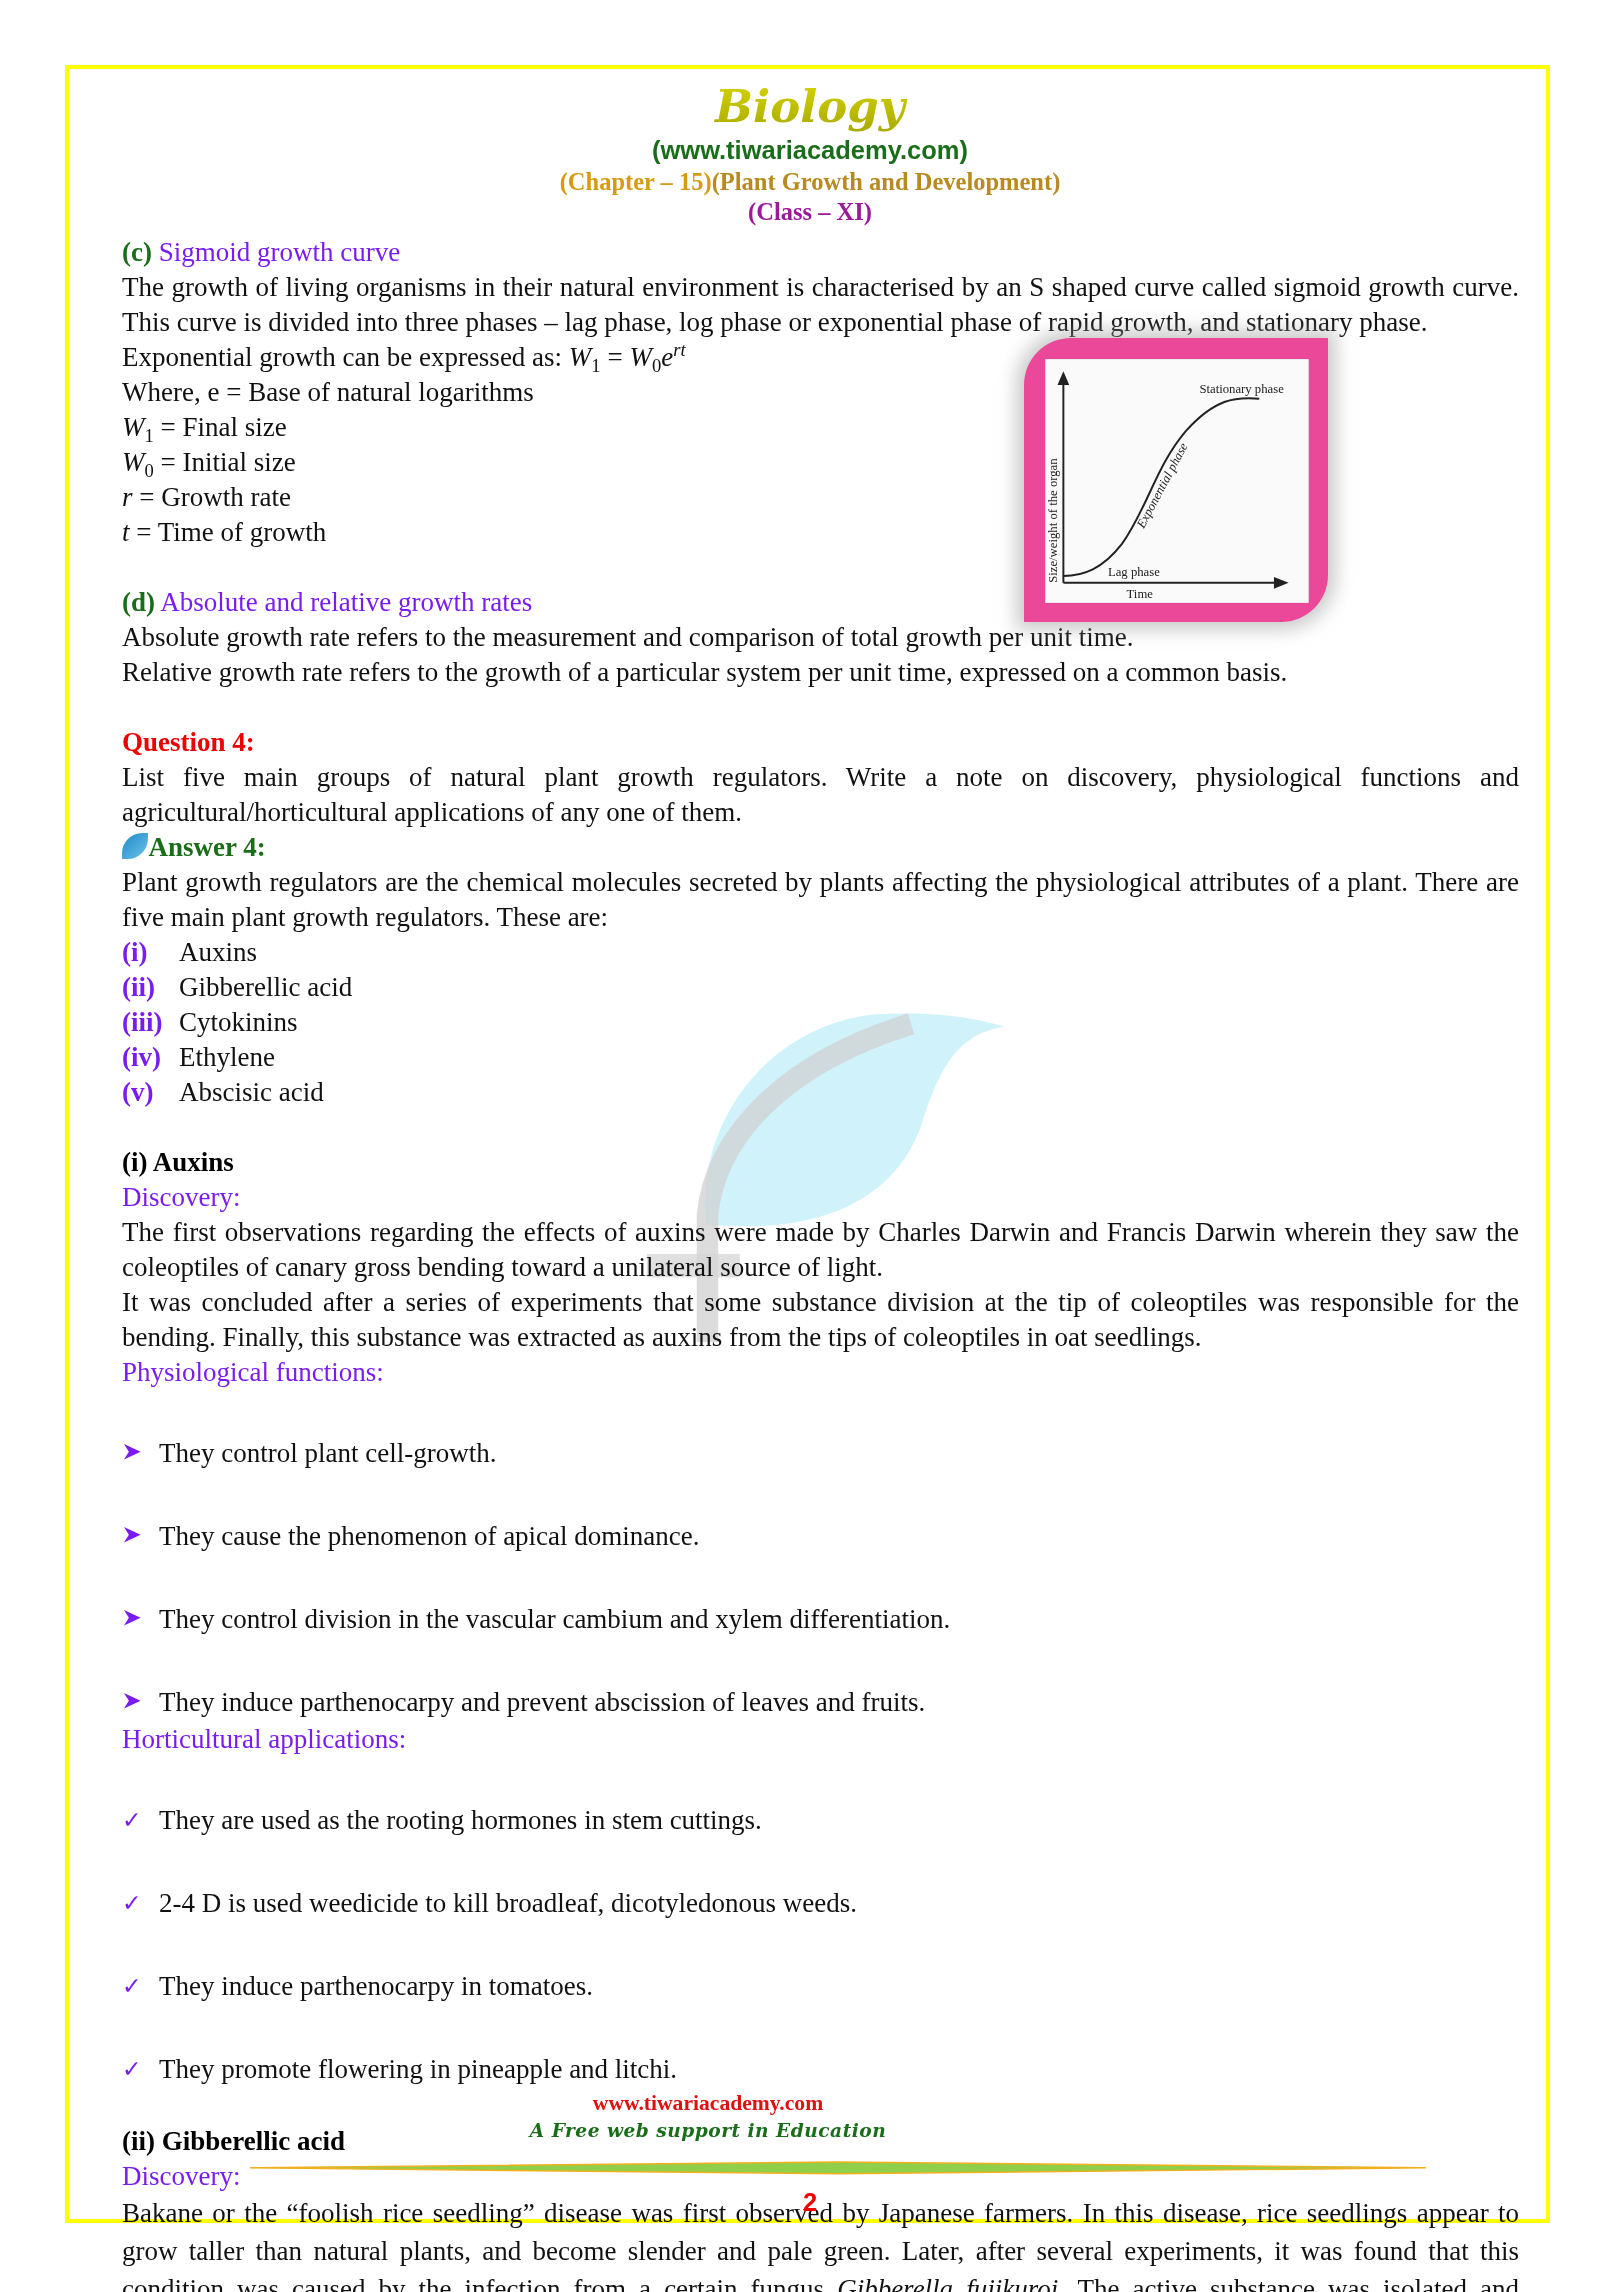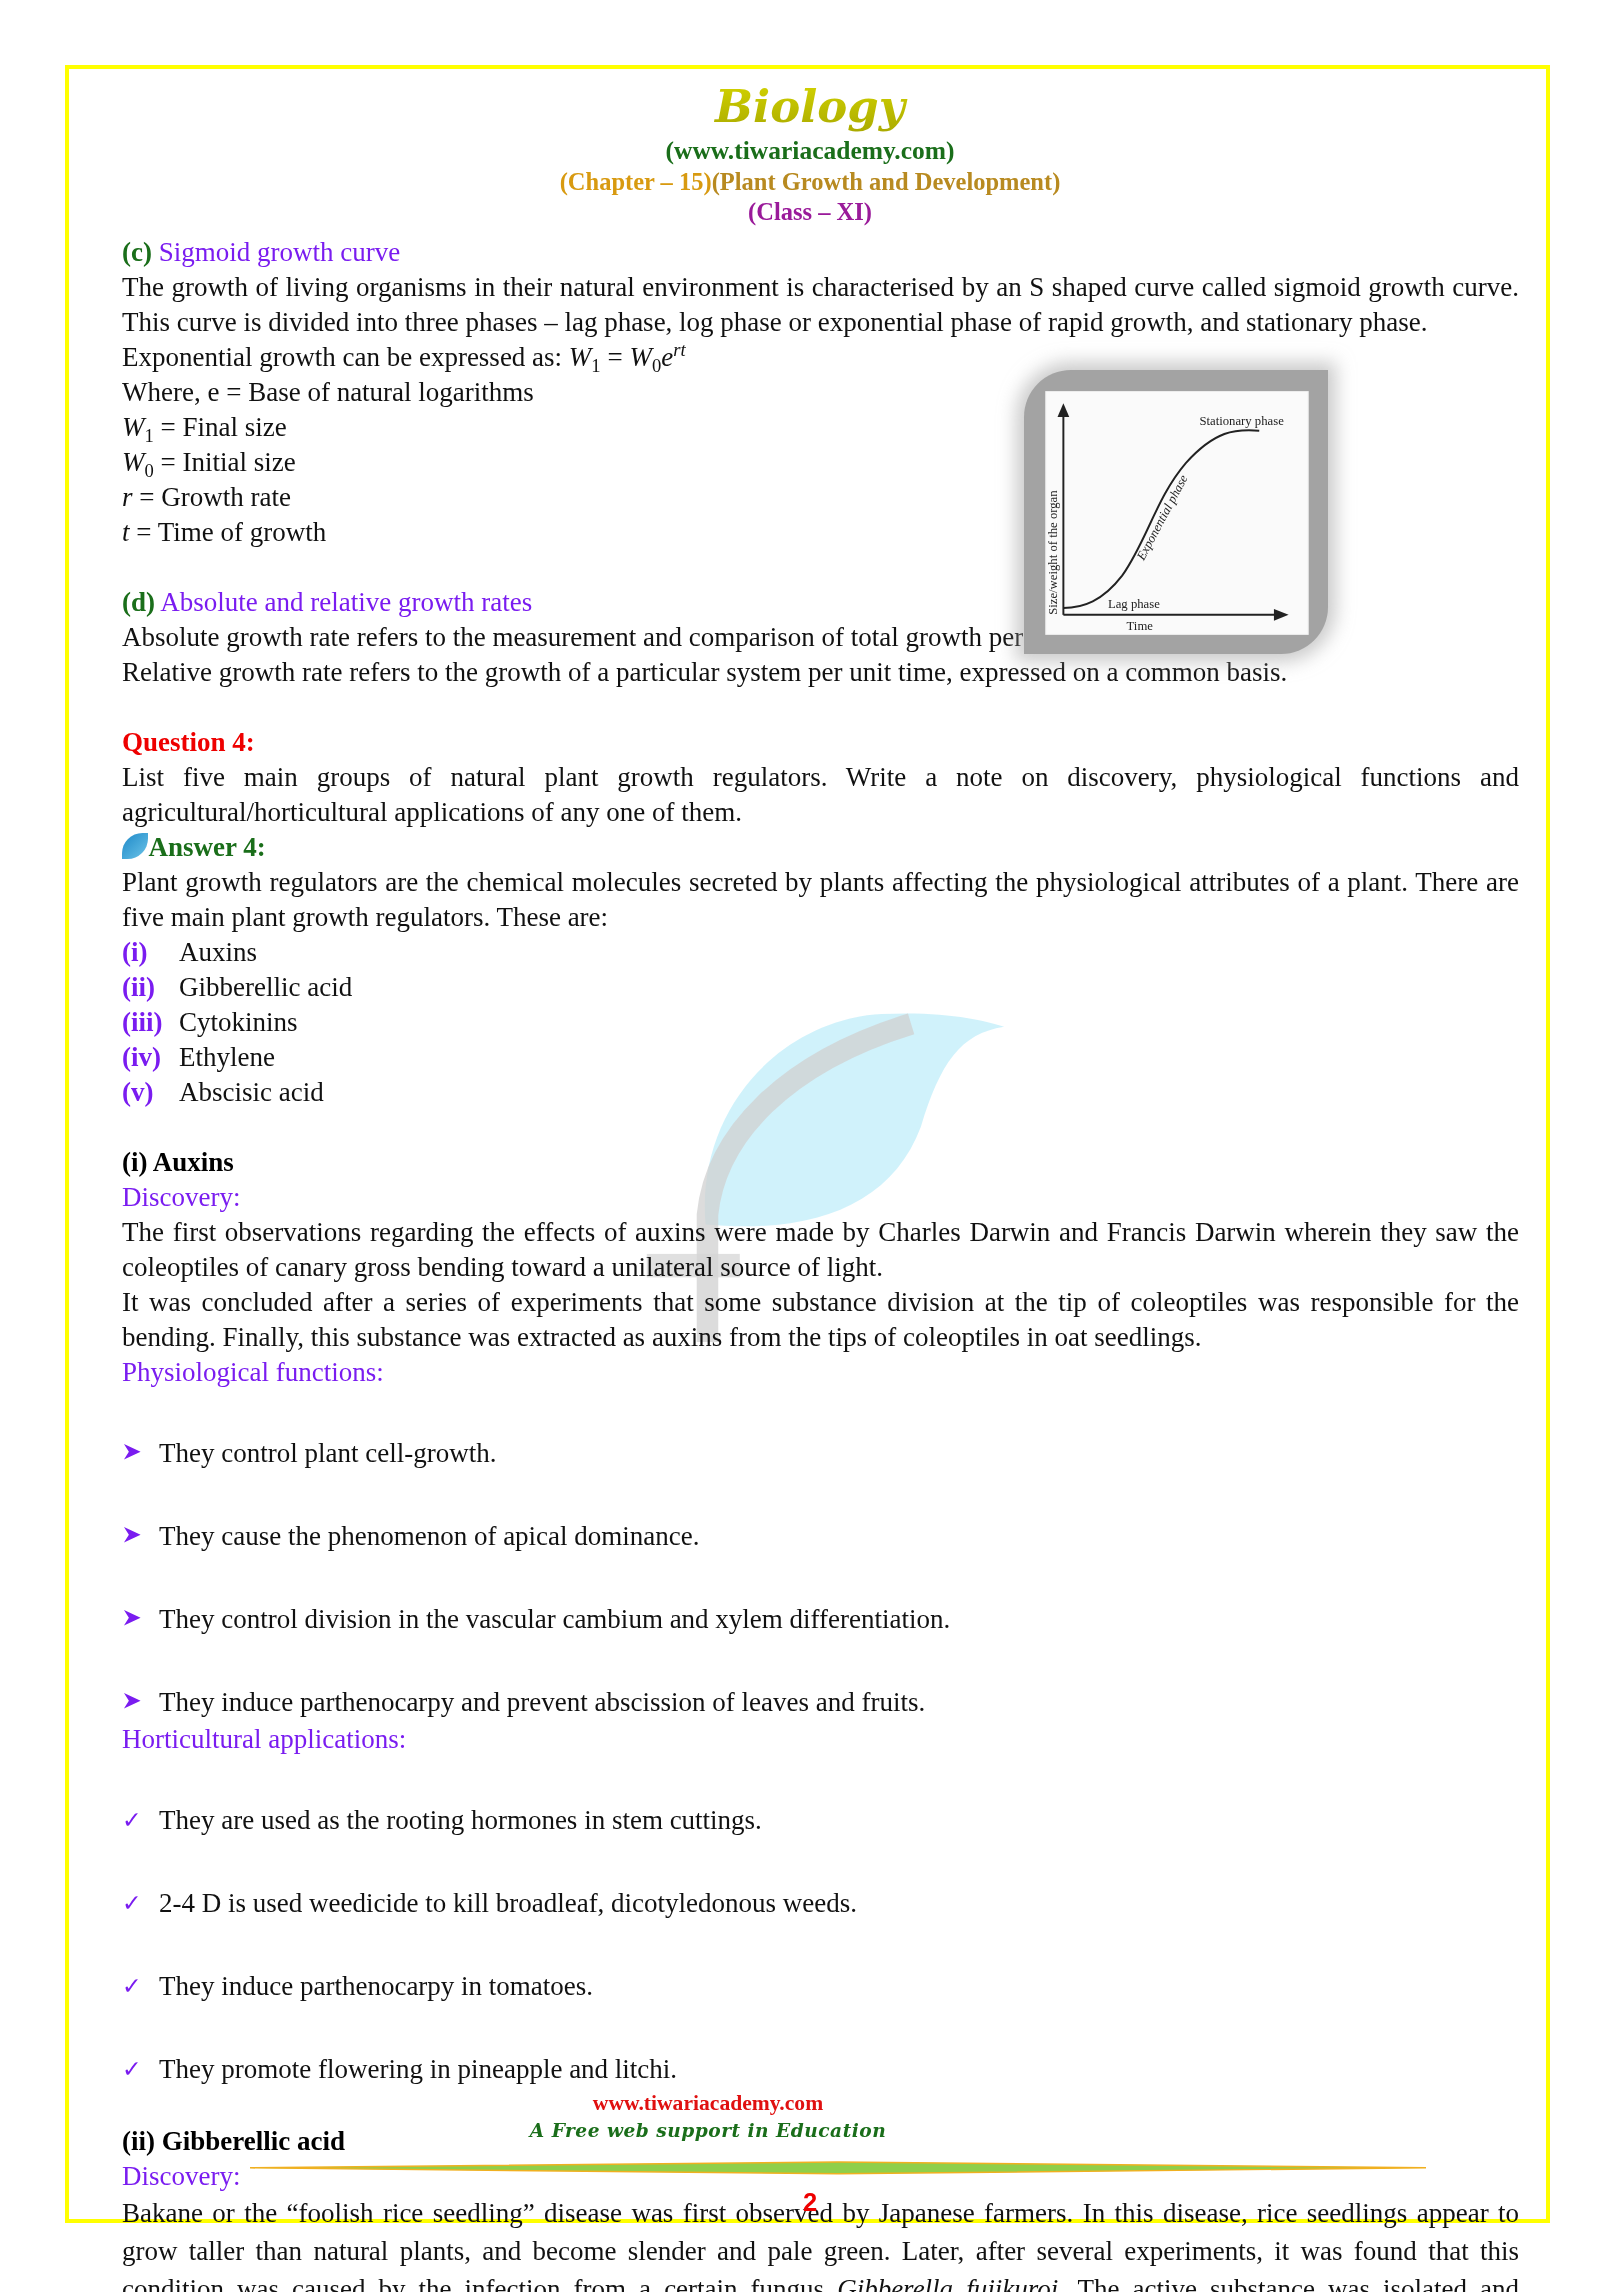--- a/index.html
+++ b/index.html
@@ -8,21 +8,21 @@
     position: absolute; left: 65px; top: 65px; width: 1485px; height: 2158px;
     border: 4.9px solid #ffff00; box-sizing: border-box;
   }
   .header { position: absolute; left: 0; top: 78px; width: 1620px; text-align: center; }
   .title {
     font-family: "DejaVu Serif", serif; font-style: italic; font-weight: bold;
     font-size: 45px; color: #b5b800; line-height: 57px; margin: 0;
     background: linear-gradient(180deg, #d6d600 0%, #a8a800 100%);
     -webkit-background-clip: text; background-clip: text; -webkit-text-fill-color: transparent;
   }
-  .site { font-family: Liberation Serif, serif; font-weight: bold; font-size: 25.5px; color: #1a6e1a; line-height: 31px; }
+  .site { font-family: Liberation Sans, sans-serif; font-weight: bold; font-size: 25.5px; color: #1a6e1a; line-height: 31px; }
   .chapter { font-family: "Liberation Serif", serif; font-weight: bold; font-size: 24.5px; color: #d89a10; line-height: 31px; }
   .chapter .mid { color: #b88a20; }
   .klass { font-family: "Liberation Serif", serif; font-weight: bold; font-size: 24.5px; color: #9a1a9a; line-height: 29px; }
 
   .content {
     position: absolute; left: 122px; top: 235px; width: 1397px;
     font-family: "Liberation Serif", serif; font-size: 27px; line-height: 35px; color: #111;
   }
   .content p { margin: 0; }
   .justify { text-align: justify; }
@@ -43,24 +43,23 @@
   .answer-icon {
     display: inline-block; width: 25.5px; height: 25.5px; vertical-align: -2.9px;
     background: linear-gradient(135deg, #1d88c8 0%, #6cc4e8 100%);
     border-radius: 80% 0 80% 0; margin-right: 1px;
   }
   .math { font-style: italic; }
   sub, sup { font-size: 18.6px; line-height: 0; }
 
   .figure {
     position: absolute; left: 1024px; top: 338px; width: 304px; height: 284px;
-    background: #a3a3a3; border-radius: 47px 0 47px 0;
+    background: #ec4899; border-radius: 47px 0 47px 0;
     box-shadow: 0 0 17.6px 7.8px rgba(160,160,160,0.55);
     overflow: hidden;
-    margin-top: 32px;
   }
   .figure svg { width: 100%; height: 100%; }
 
   .watermark { position: absolute; left: 627px; top: 970px; width: 392px; height: 372px; pointer-events: none; }
 
   .footer { position: absolute; left: 0; top: 2090px; width: 1416px; text-align: center; }
   .footer .url { font-family: "Liberation Serif", serif; font-weight: bold; font-size: 21.6px; color: #e01010; line-height: 27.4px; }
   .footer .tag { font-family: "DejaVu Serif", serif; font-style: italic; font-weight: bold; font-size: 18.6px; color: #1a6e1a; line-height: 27.4px; letter-spacing: 0.5px; }
   .divider { position: absolute; left: 250px; top: 2161px; width: 1176px; height: 13.7px; }
   .page-num { position: absolute; left: 0; top: 2188px; width: 1620px; text-align: center;

